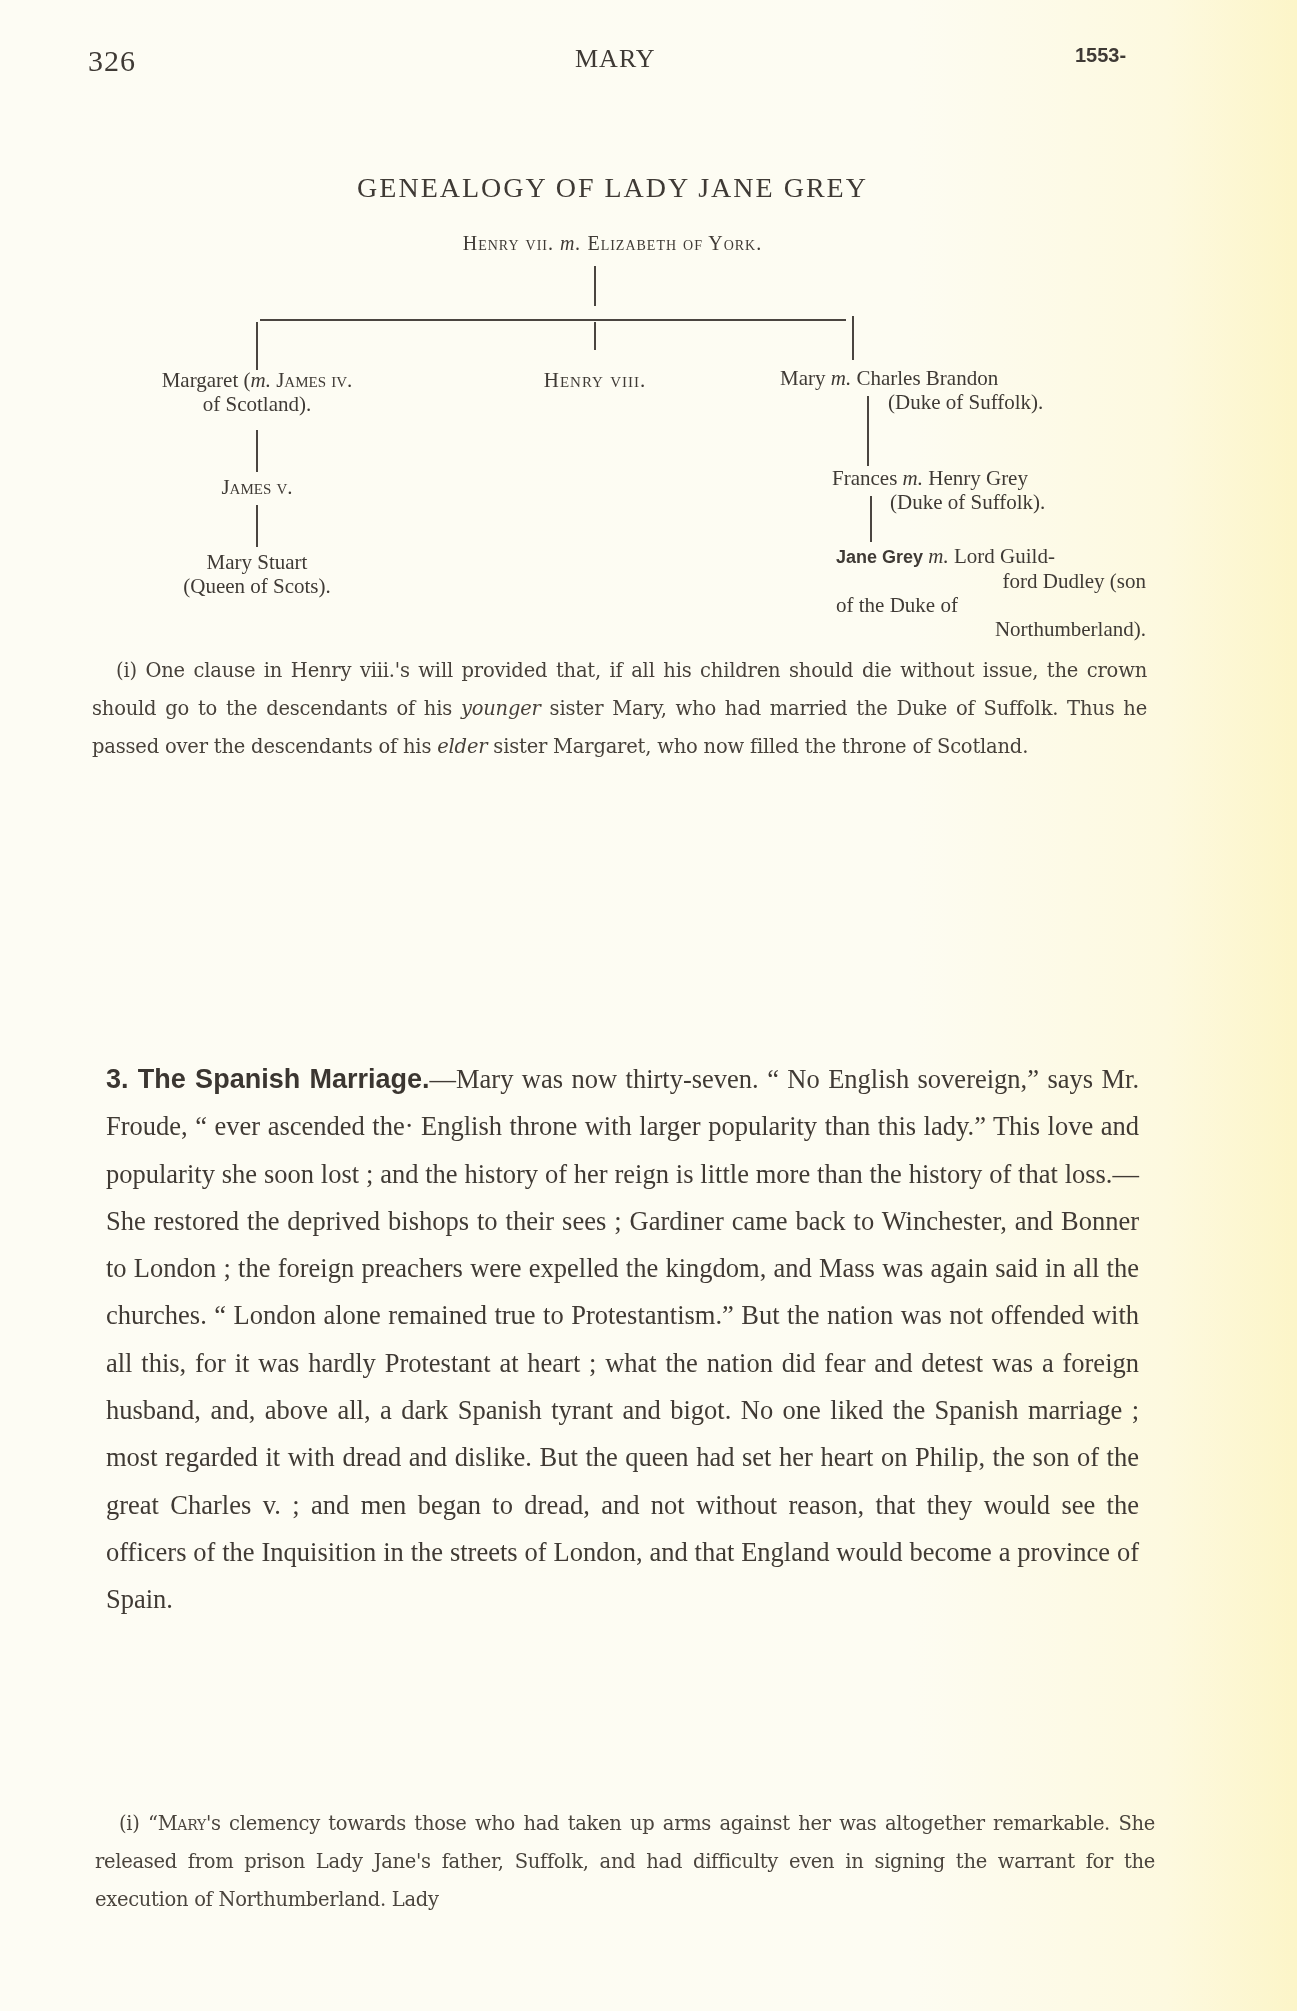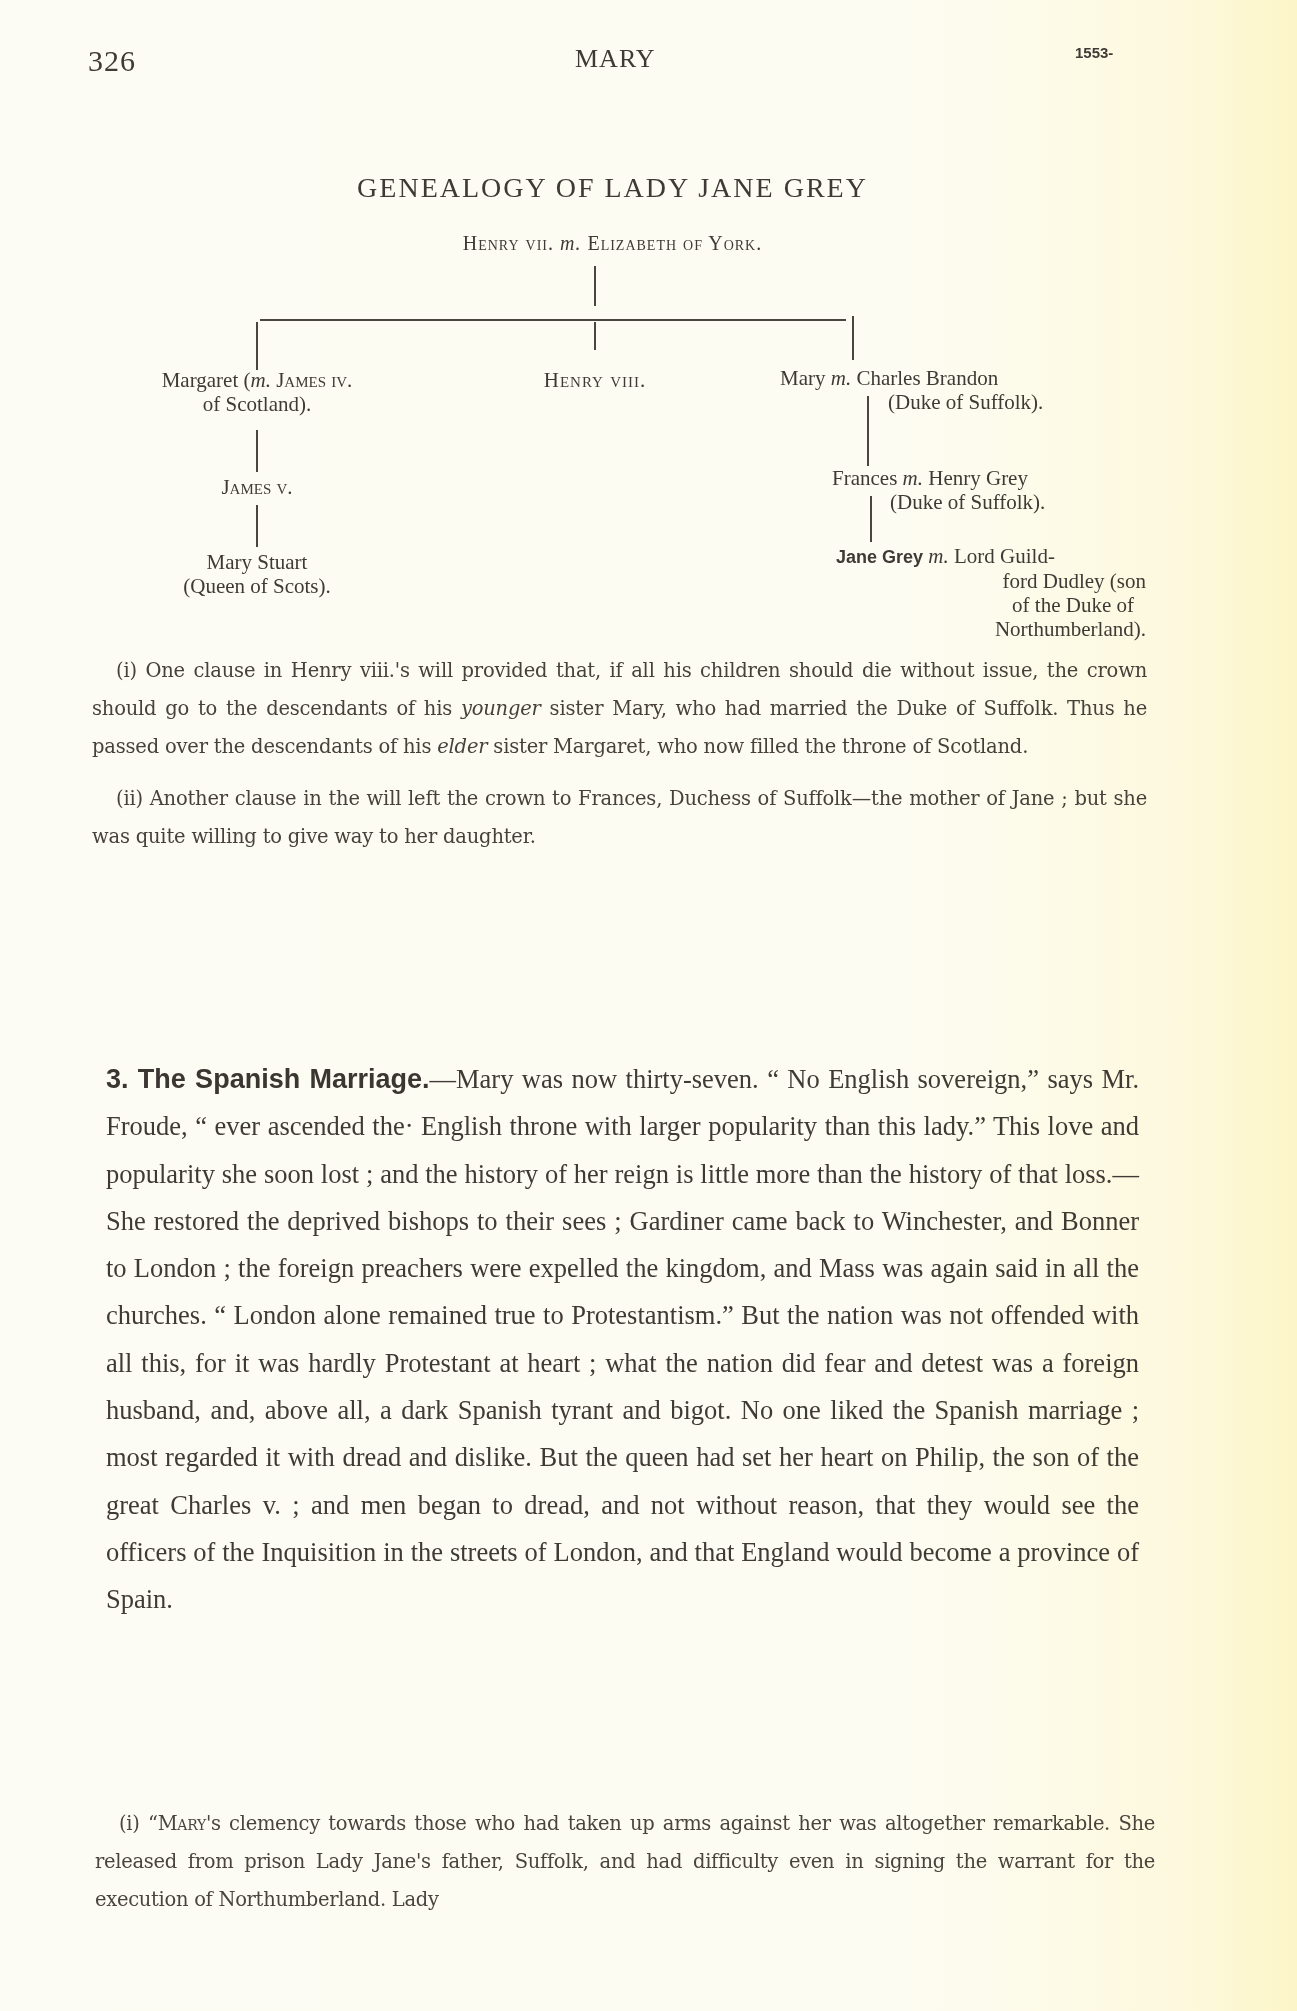--- a/index.html
+++ b/index.html
@@ -7,21 +7,21 @@
     width: 1297px; height: 2011px; overflow: hidden;
     background: linear-gradient(90deg, #fdfcf4 0%, #fdfcf2 70%, #fdf9df 90%, #fcf5c8 100%);
     color: #3f3a35;
     font-family: "DejaVu Serif", "Liberation Serif", serif;
     position: relative;
   }
   .abs { position: absolute; }
   .running-head { top: 40px; left: 0; width: 1297px; height: 40px; }
   .page-num { left: 88px; top: 4px; font-size: 30px; font-family: "Liberation Serif", serif; letter-spacing: 1px; }
   .running-title { left: 575px; top: 4px; font-size: 26px; font-family: "Liberation Serif", serif; letter-spacing: 1px; }
-  .running-year { left: 1075px; top: 4px; font-size: 15px; font-weight: bold; font-family: "Liberation Sans", sans-serif; }
+  .running-year { left: 1075px; top: 4px; font-size: 20px; font-weight: bold; font-family: "Liberation Sans", sans-serif; }
 
   .gen-title { top: 172px; left: 0; width: 1225px; text-align: center; font-size: 28px; letter-spacing: 2px; font-family: "Liberation Serif", serif; }
   .gen-root { top: 232px; left: 0; width: 1225px; text-align: center; font-size: 20px; font-variant: small-caps; letter-spacing: 1px; font-family: "Liberation Serif", serif; }
   .gen-root em { font-style: italic; font-variant: normal; }
 
   .line { position: absolute; background: #4a4540; }
   .vline { width: 1.5px; }
   .hline { height: 1.5px; }
 
   .node { position: absolute; font-size: 21px; line-height: 24px; font-family: "Liberation Serif", serif; }
@@ -88,27 +88,26 @@
   <div><span>Mary</span> <em>m.</em> <span>Charles Brandon</span></div>
   <div style="padding-left:108px;">(Duke of Suffolk).</div>
 </div>
 <div class="node" style="left:832px; top:466px; width:330px;">
   <div><span>Frances</span> <em>m.</em> <span>Henry Grey</span></div>
   <div style="padding-left:58px;">(Duke of Suffolk).</div>
 </div>
 <div class="node" style="left:836px; top:544px; width:320px;">
   <div><span class="bold-sans">Jane Grey</span> <em>m.</em> <span>Lord Guild-</span></div>
   <div style="text-align:right; padding-right:10px;">ford Dudley (son</div>
-  <div style="text-align:right; padding-right:22px;">of the Duke of</div>
+  <div style="text-align:left; padding-right:22px;">of the Duke of</div>
   <div style="text-align:right; padding-right:10px;">Northumberland).</div>
 </div>
 
 <div class="abs notes" style="top:652px;">
   <p><span>(i) One clause in Henry viii.'s will provided that, if all his children should die without issue, the crown should go to the descendants of his </span><em>younger</em><span> sister Mary, who had married the Duke of Suffolk.  Thus he passed over the descendants of his </span><em>elder</em><span> sister Margaret, who now filled the throne of Scotland.</span></p>
-  <p>(ii) Another clause in the will left the crown to Frances, Duchess of Suffolk—the mother of Jane ; but she was quite willing to give way to her daughter.</p>
 </div>
 
 <div class="abs body-text" style="top:1045px;">
   <p><span class="section-heading">3. The Spanish Marriage.</span><span>—Mary was now thirty-seven.  “ No English sovereign,” says Mr. Froude, “ ever ascended the· English throne with larger popularity than this lady.”  This love and popularity she soon lost ; and the history of her reign is little more than the history of that loss.—She restored the deprived bishops to their sees ; Gardiner came back to Winchester, and Bonner to London ; the foreign preachers were expelled the kingdom, and Mass was again said in all the churches.  “ London alone remained true to Protestantism.”  But the nation was not offended with all this, for it was hardly Protestant at heart ; what the nation did fear and detest was a foreign husband, and, above all, a dark Spanish tyrant and bigot.  No one liked the Spanish marriage ; most regarded it with dread and dislike.  But the queen had set her heart on Philip, the son of the great Charles v. ; and men began to dread, and not without reason, that they would see the officers of the Inquisition in the streets of London, and that England would become a province of Spain.</span></p>
 </div>
 
 <div class="abs foot-notes" style="top:1805px;">
   <p><span>(i) “</span><span class="sc">Mary</span><span>'s clemency towards those who had taken up arms against her was altogether remarkable.  She released from prison Lady Jane's father, Suffolk, and had difficulty even in signing the warrant for the execution of Northumberland.  Lady</span></p>
 </div>
 

